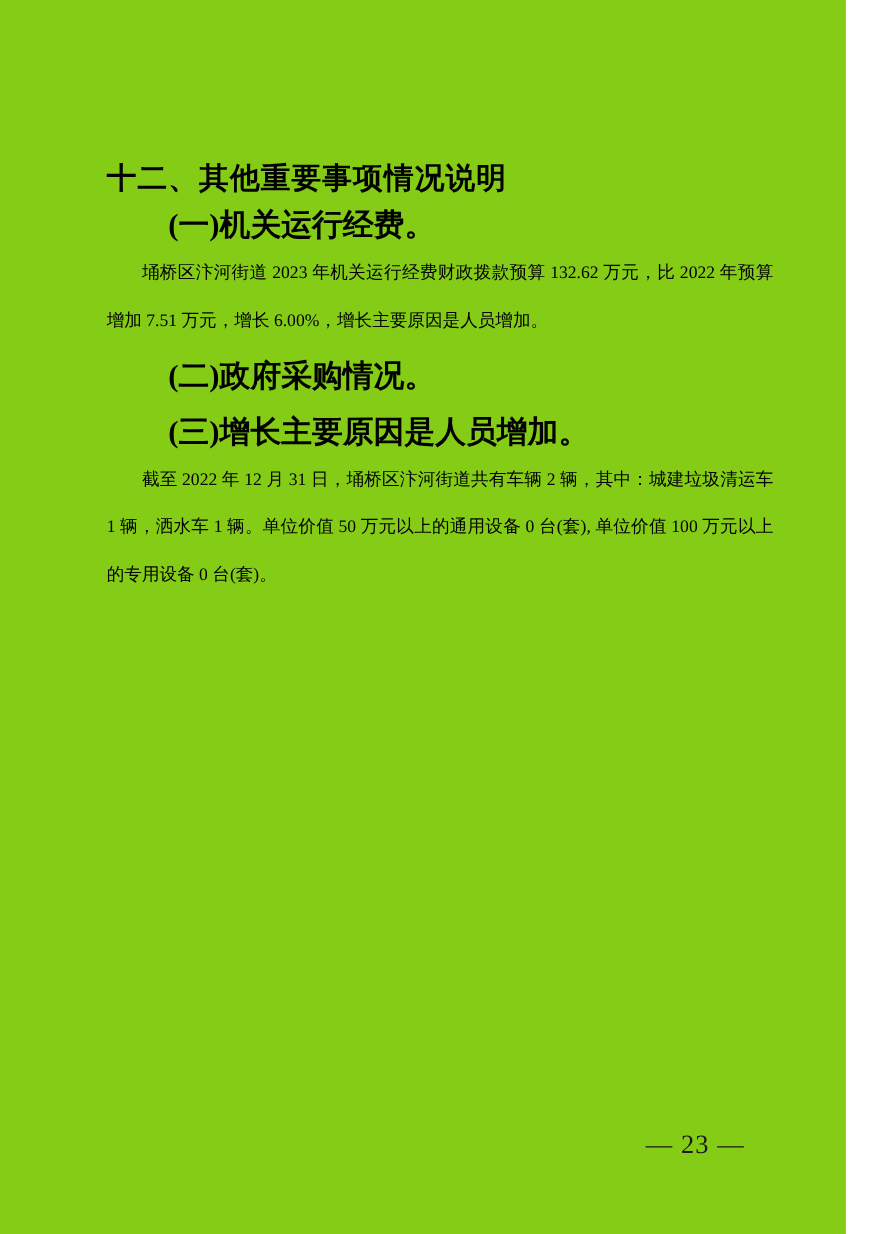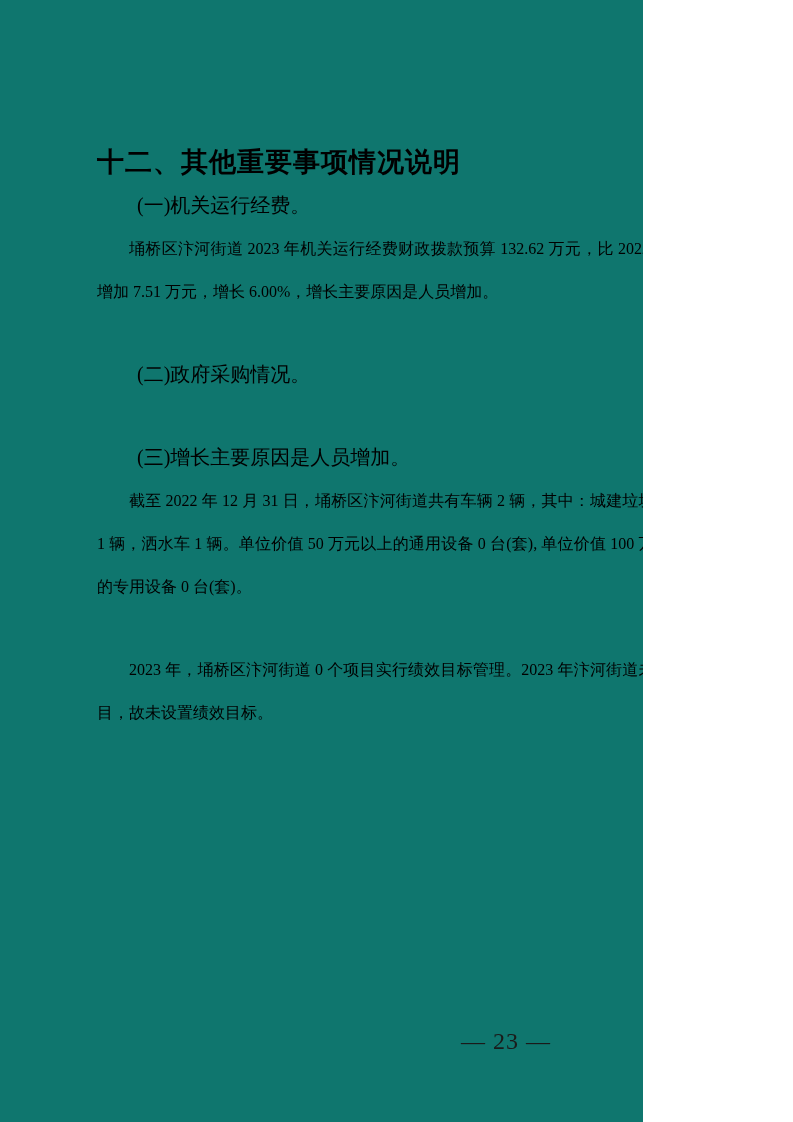--- a/index.html
+++ b/index.html
@@ -3,23 +3,23 @@
 <meta charset="utf-8">
 <style>
   * { margin: 0; padding: 0; box-sizing: border-box; }
 
   html, body {
     background: #ffffff;
   }
 
   .page {
     position: relative;
-    width: 643px;
+    width: 769px;
     height: 1122px;
-    background: #0f766e;
+    background: #84cc16;
     overflow: hidden;
     font-family: "Liberation Serif", "DejaVu Serif", serif;
     color: #000000;
   }
 
   .content {
     position: absolute;
     left: 97px;
     top: 140px;
     width: 606px;
@@ -31,28 +31,28 @@
     font-size: 27px;
     line-height: 44px;
     letter-spacing: 1px;
     color: #000000;
     white-space: nowrap;
   }
 
   .section { }
 
   .section + .section {
-    margin-top: 40px;
+    margin-top: 8px;
   }
 
   .sec-heading {
-    font-size: 20px;
+    font-size: 28px;
     line-height: 43px;
     text-indent: 2em;
-    font-weight: normal;
+    font-weight: bold;
     white-space: nowrap;
   }
 
   .para {
     font-size: 16px;
     line-height: 43px;
     text-indent: 2em;
     text-align: justify;
     text-justify: inter-ideograph;
   }
@@ -83,19 +83,18 @@
     <section class="section">
       <p class="sec-heading">(二)政府采购情况。</p>
     </section>
 
     <section class="section">
       <p class="sec-heading">(三)增长主要原因是人员增加。</p>
       <p class="para">截至 2022 年 12 月 31 日，埇桥区汴河街道共有车辆 2 辆，其中：城建垃圾清运车 1 辆，洒水车 1 辆。单位价值 50 万元以上的通用设备 0 台(套), 单位价值 100 万元以上的专用设备 0 台(套)。</p>
     </section>
 
     <section class="section">
-      <p class="para">2023 年，埇桥区汴河街道 0 个项目实行绩效目标管理。2023 年汴河街道未批复项目，故未设置绩效目标。</p>
     </section>
 
   </div>
 
   <div class="page-number">— 23 —</div>
 </div>
 
 </body></html>

